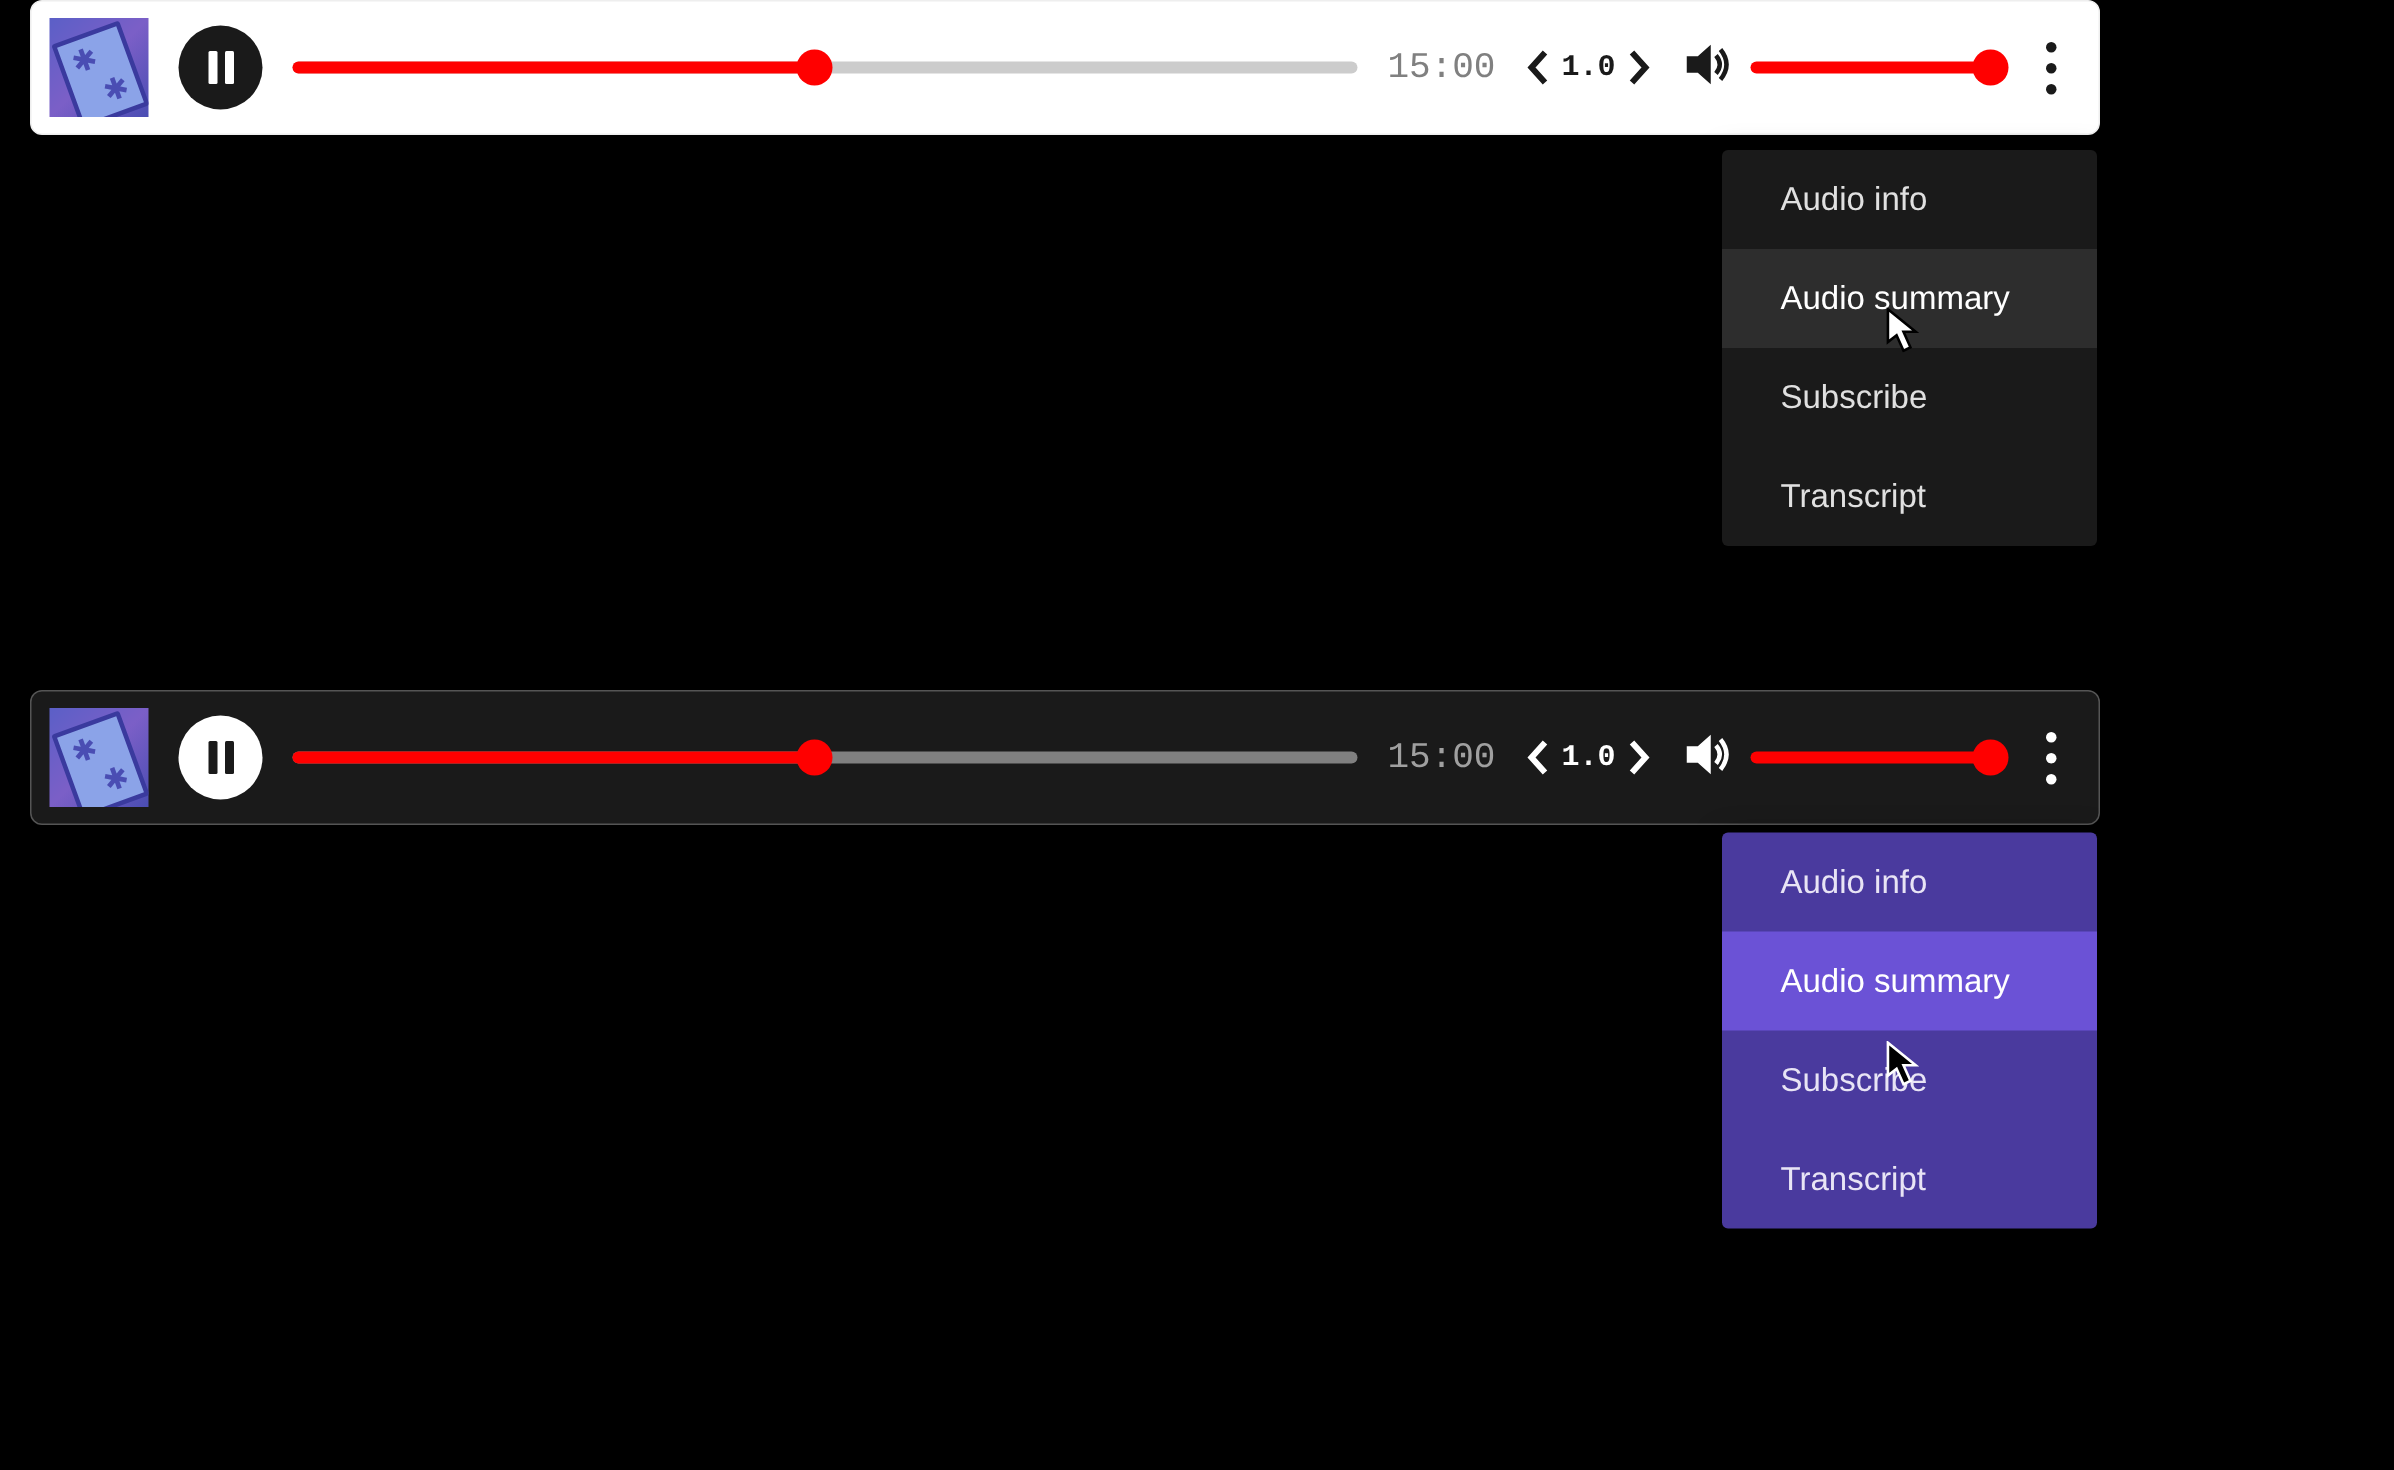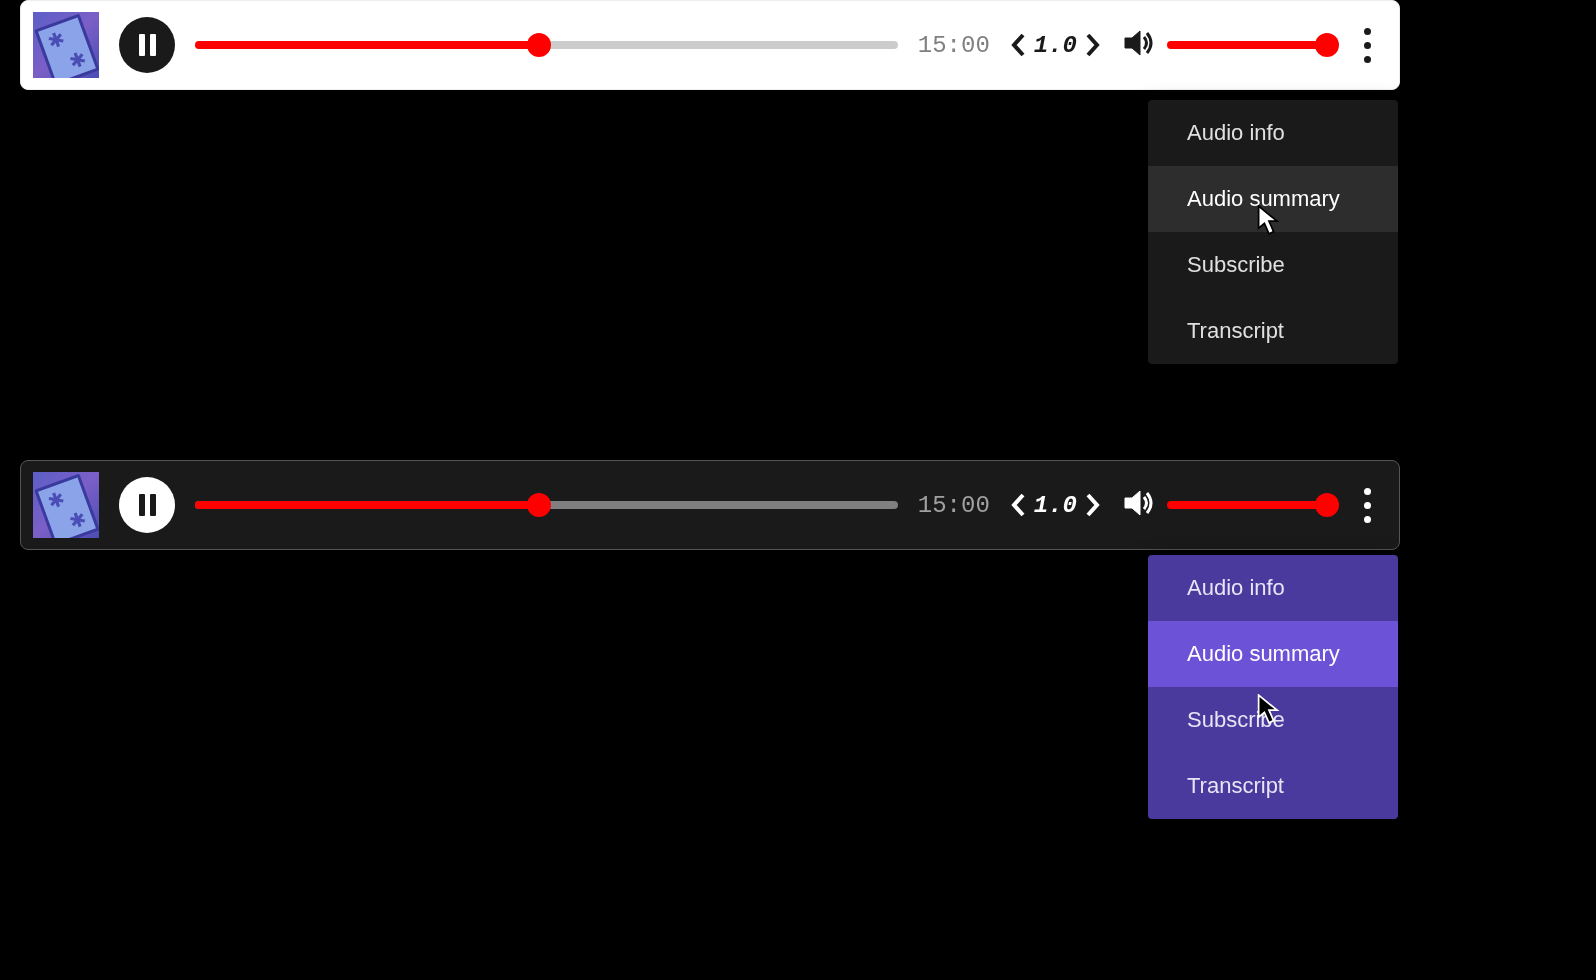--- a/index.html
+++ b/index.html
@@ -122,23 +122,22 @@
       text-align: center;
     }
     .light .timecode { color: #808080; }
     .dark .timecode { color: #a0a0a0; }
     .speed-control {
       display: flex;
       align-items: center;
       gap: 6px;
       flex-shrink: 0;
       font-family: "Courier New", monospace;
-      font-size: 24px;
+      font-size: 20px;
       font-weight: bold;
-      font-style: italic;
     }
     .light .speed-control { color: #1a1a1a; }
     .dark .speed-control { color: #fff; }
     .chev {
       cursor: pointer;
       display: flex;
       align-items: center;
     }
     .chev svg { width: 18px; height: 28px; }
     .light .chev svg { stroke: #1a1a1a; }

